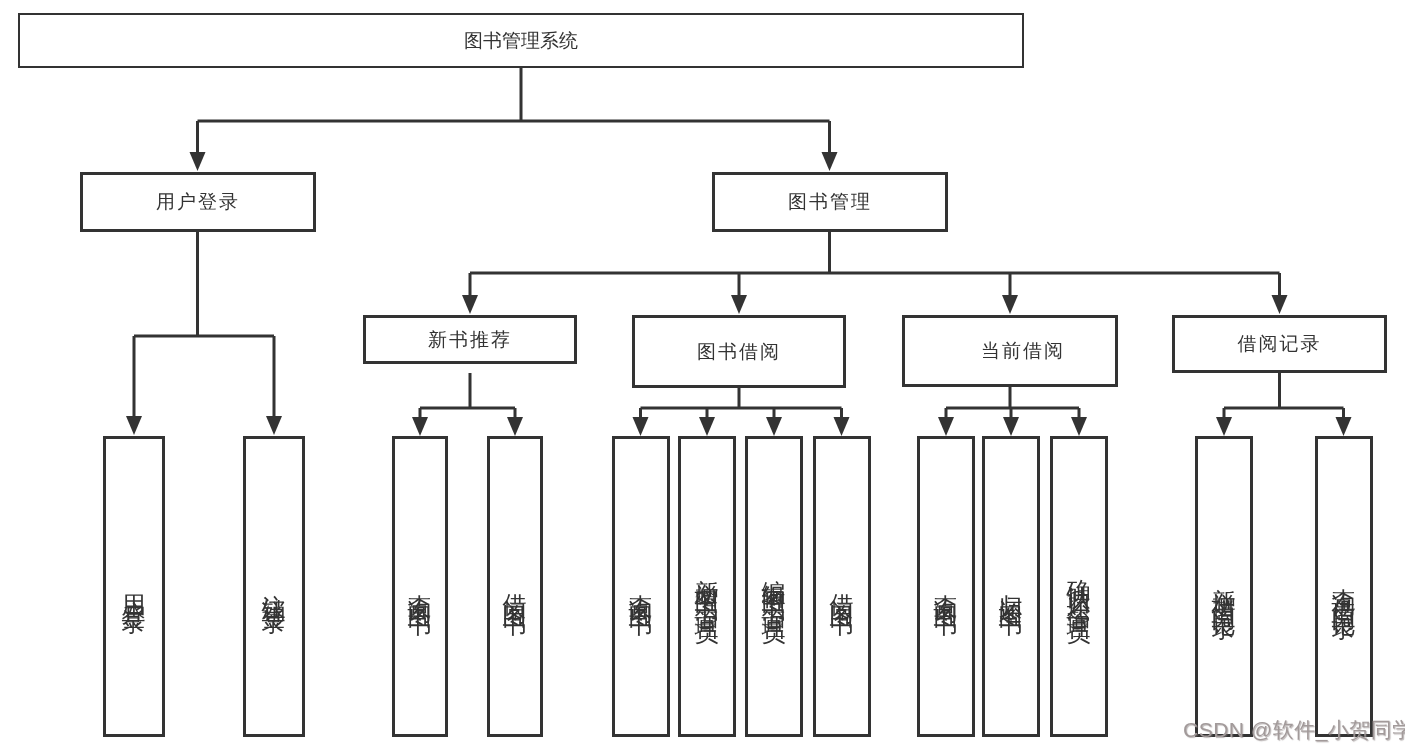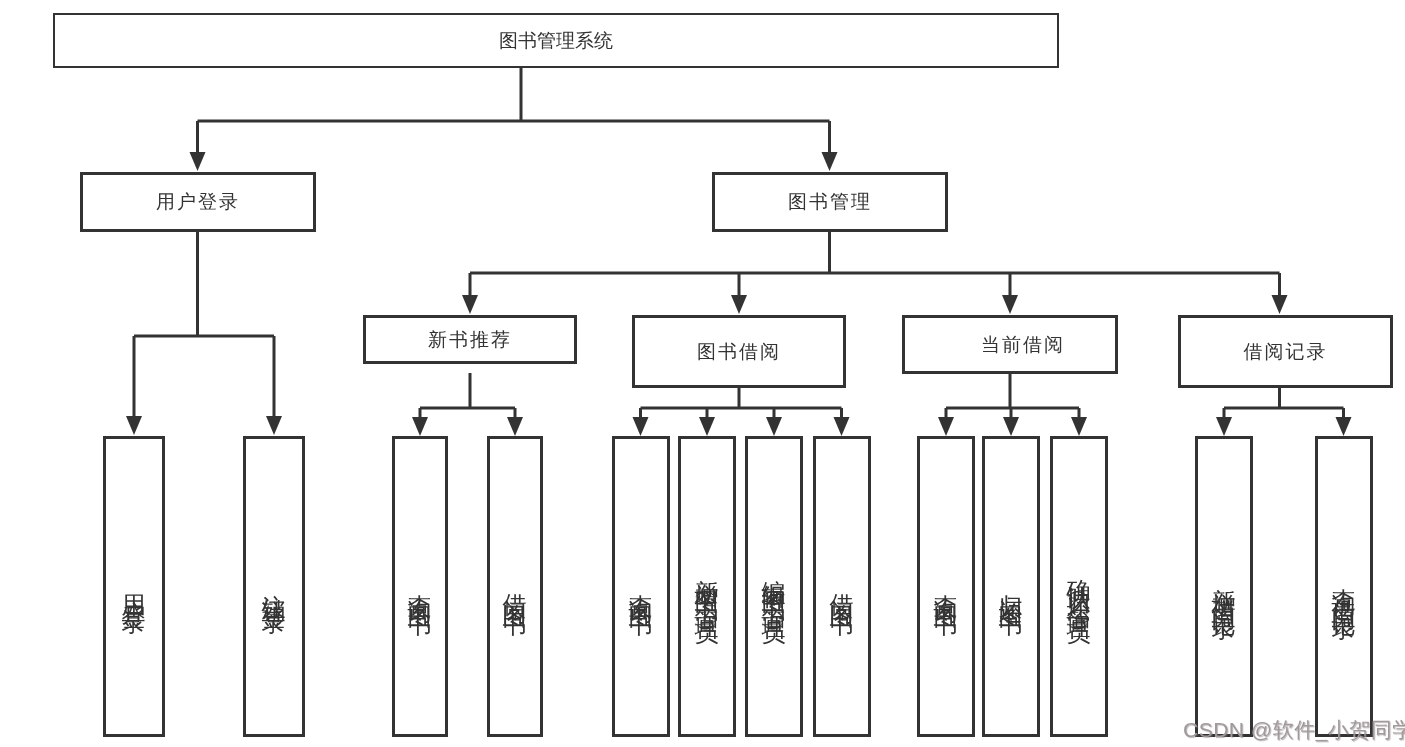--- a/index.html
+++ b/index.html
@@ -16,21 +16,21 @@
   .node {
     position: absolute;
     border: 3px solid #333333;
     background: #ffffff;
     display: flex;
     align-items: center;
     justify-content: center;
     color: #333333;
   }
   .h-node { font-size: 19px; letter-spacing: 2px; }
-  .root-node { border-width: 2px; font-size: 19px; margin-left: 35px; }
+  .root-node { border-width: 2px; font-size: 19px; }
   .leaf .vtext {
     writing-mode: vertical-rl;
     text-orientation: mixed;
     font-size: 24px;
     letter-spacing: 6px;
     line-height: 1.05;
     color: #333333;
   }
   svg.wires {
     position: absolute;
@@ -102,24 +102,24 @@
   <div class="node h-node" style="left:712px; top:172px; width:236px; height:60px;text-align:right;">
     <span>图书管理</span>
   </div>
 
   <div class="node h-node" style="left:363px; top:315px; width:214px; height:49px;">
     <span>新书推荐</span>
   </div>
   <div class="node h-node" style="left:632px; top:315px; width:214px; height:73px;">
     <span>图书借阅</span>
   </div>
-  <div class="node h-node" style="left:902px; top:315px; width:216px; height:59px;padding-left:26px;">
+  <div class="node h-node" style="left:902px; top:315px; width:216px; height:72px;padding-left:26px;">
     <span>当前借阅</span>
   </div>
-  <div class="node h-node" style="left:1172px; top:315px; width:215px; height:73px;margin-left:6px;">
+  <div class="node h-node" style="left:1172px; top:315px; width:215px; height:58px;">
     <span>借阅记录</span>
   </div>
 
   <div class="node leaf" style="left:103px; top:436px; width:62px; height:301px;">
     <span class="vtext">用户登录</span>
   </div>
   <div class="node leaf" style="left:243px; top:436px; width:62px; height:301px;">
     <span class="vtext">注销登录</span>
   </div>
 

